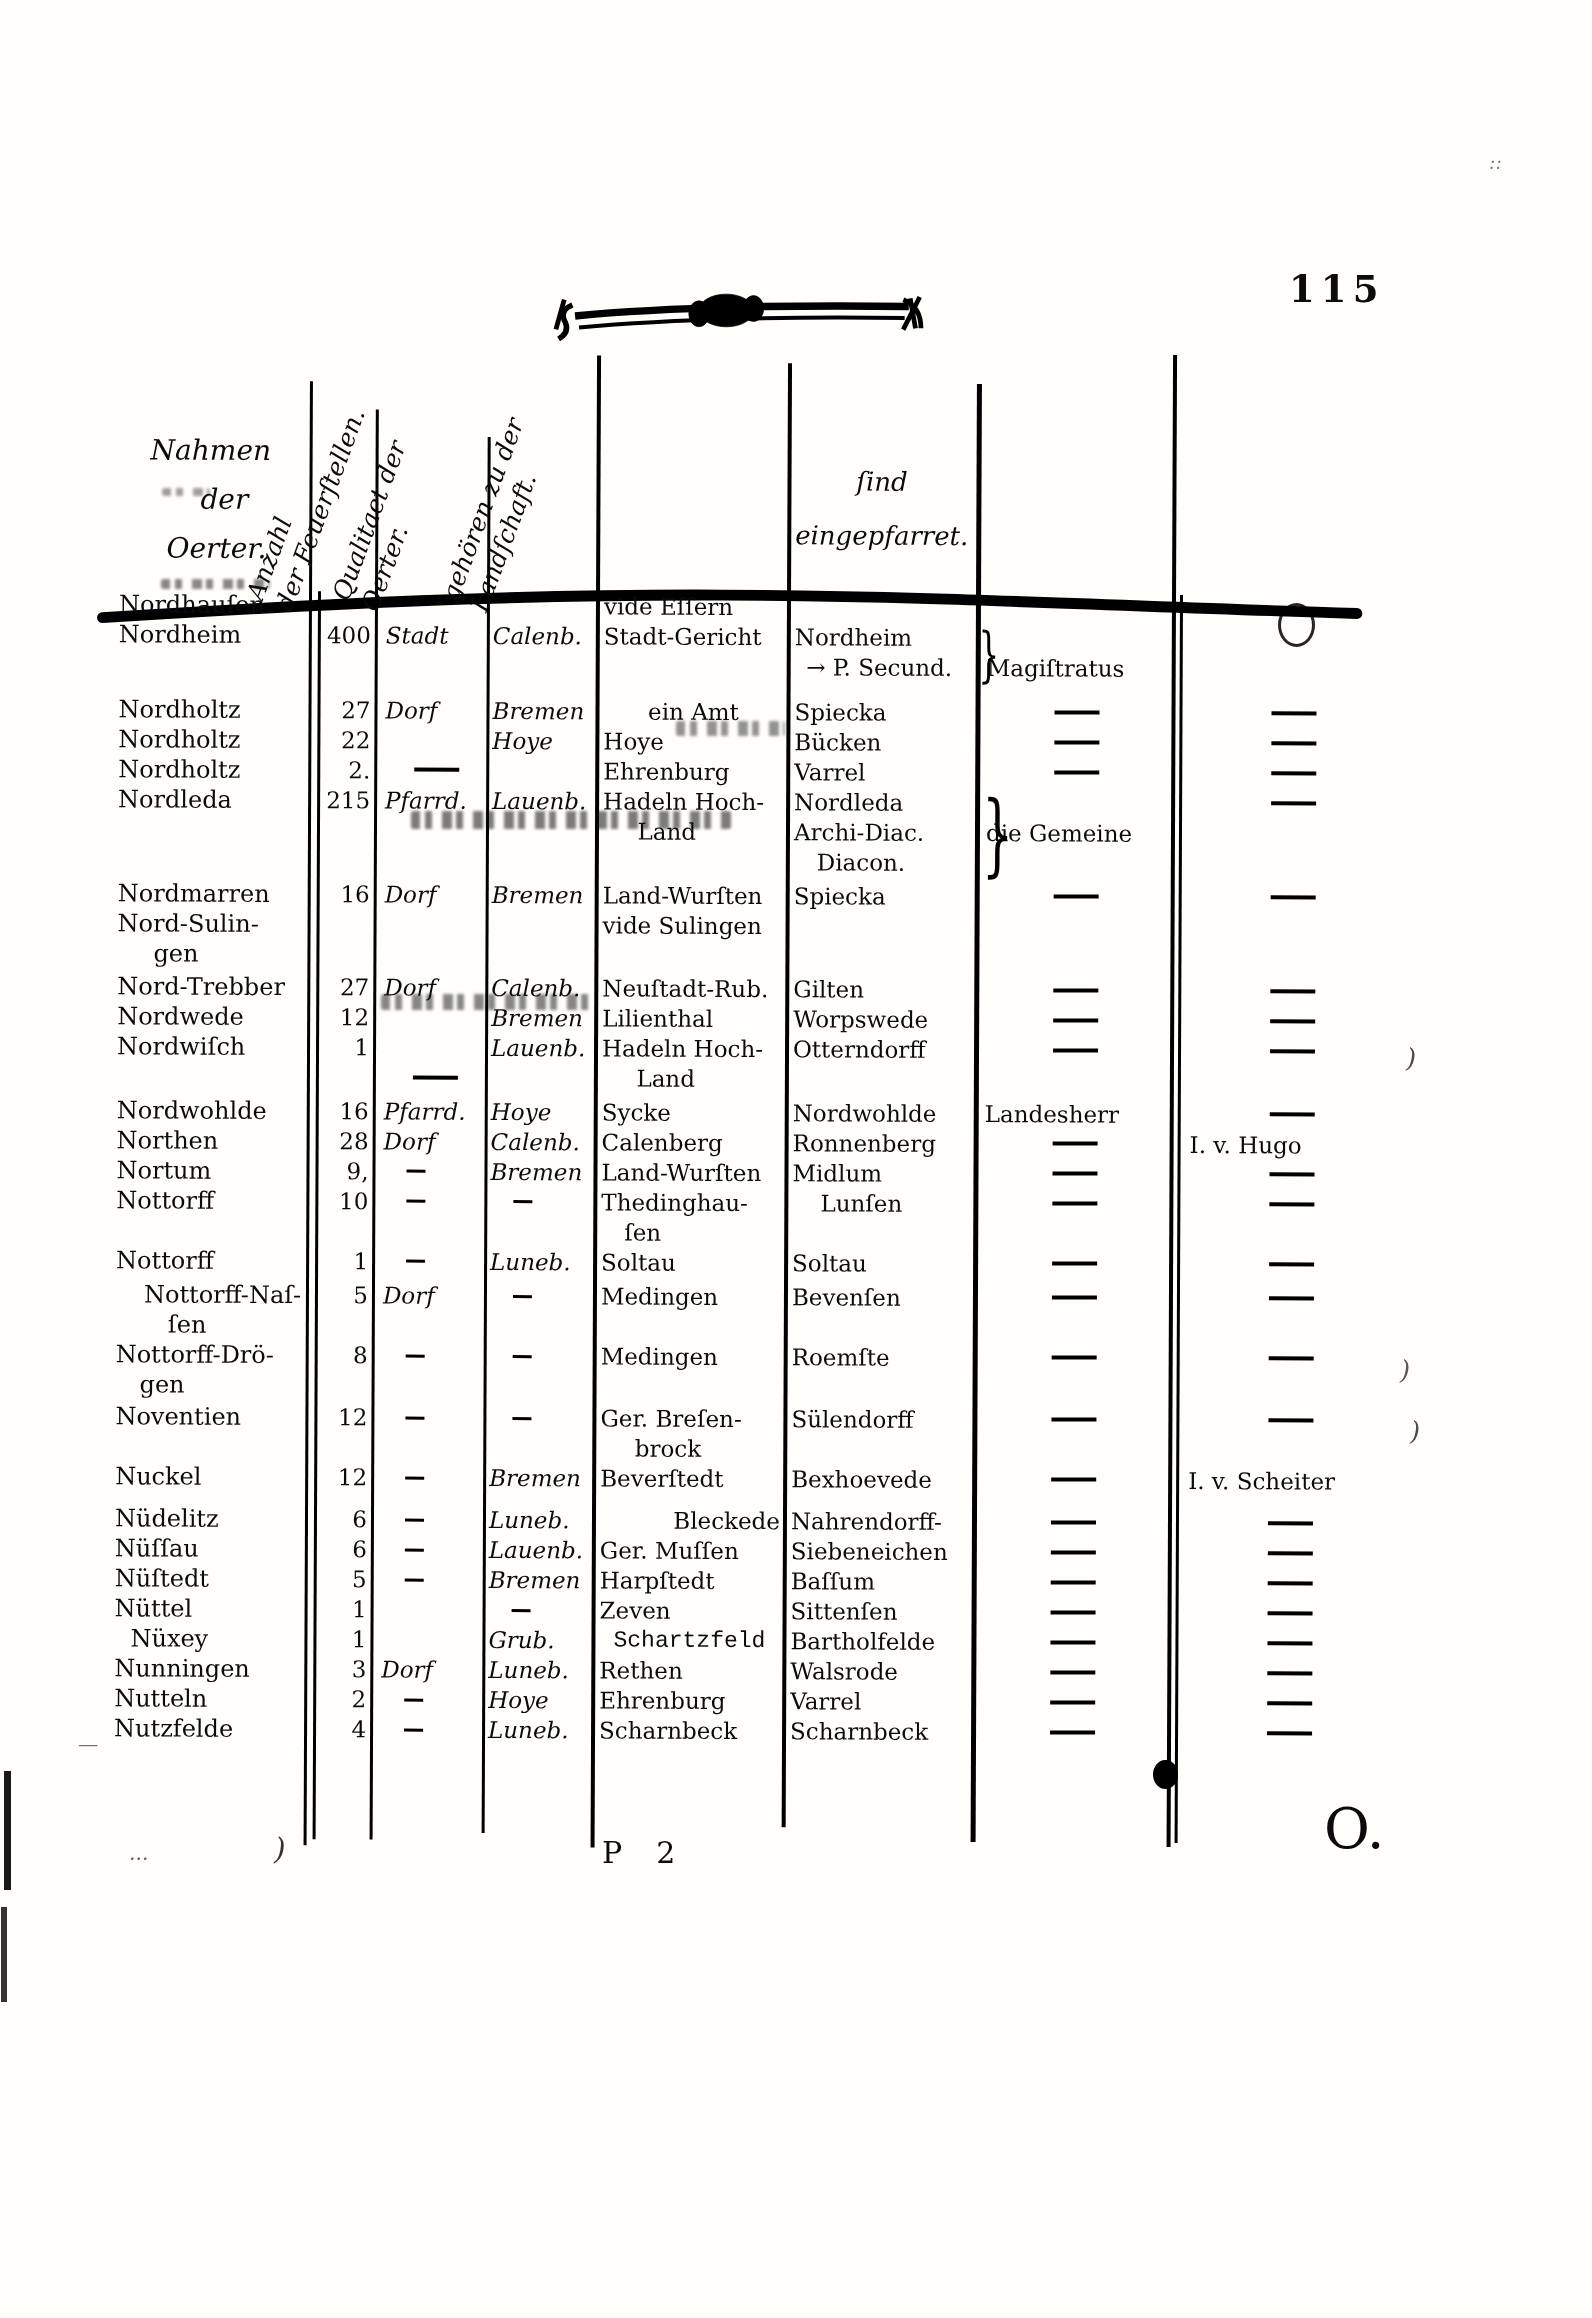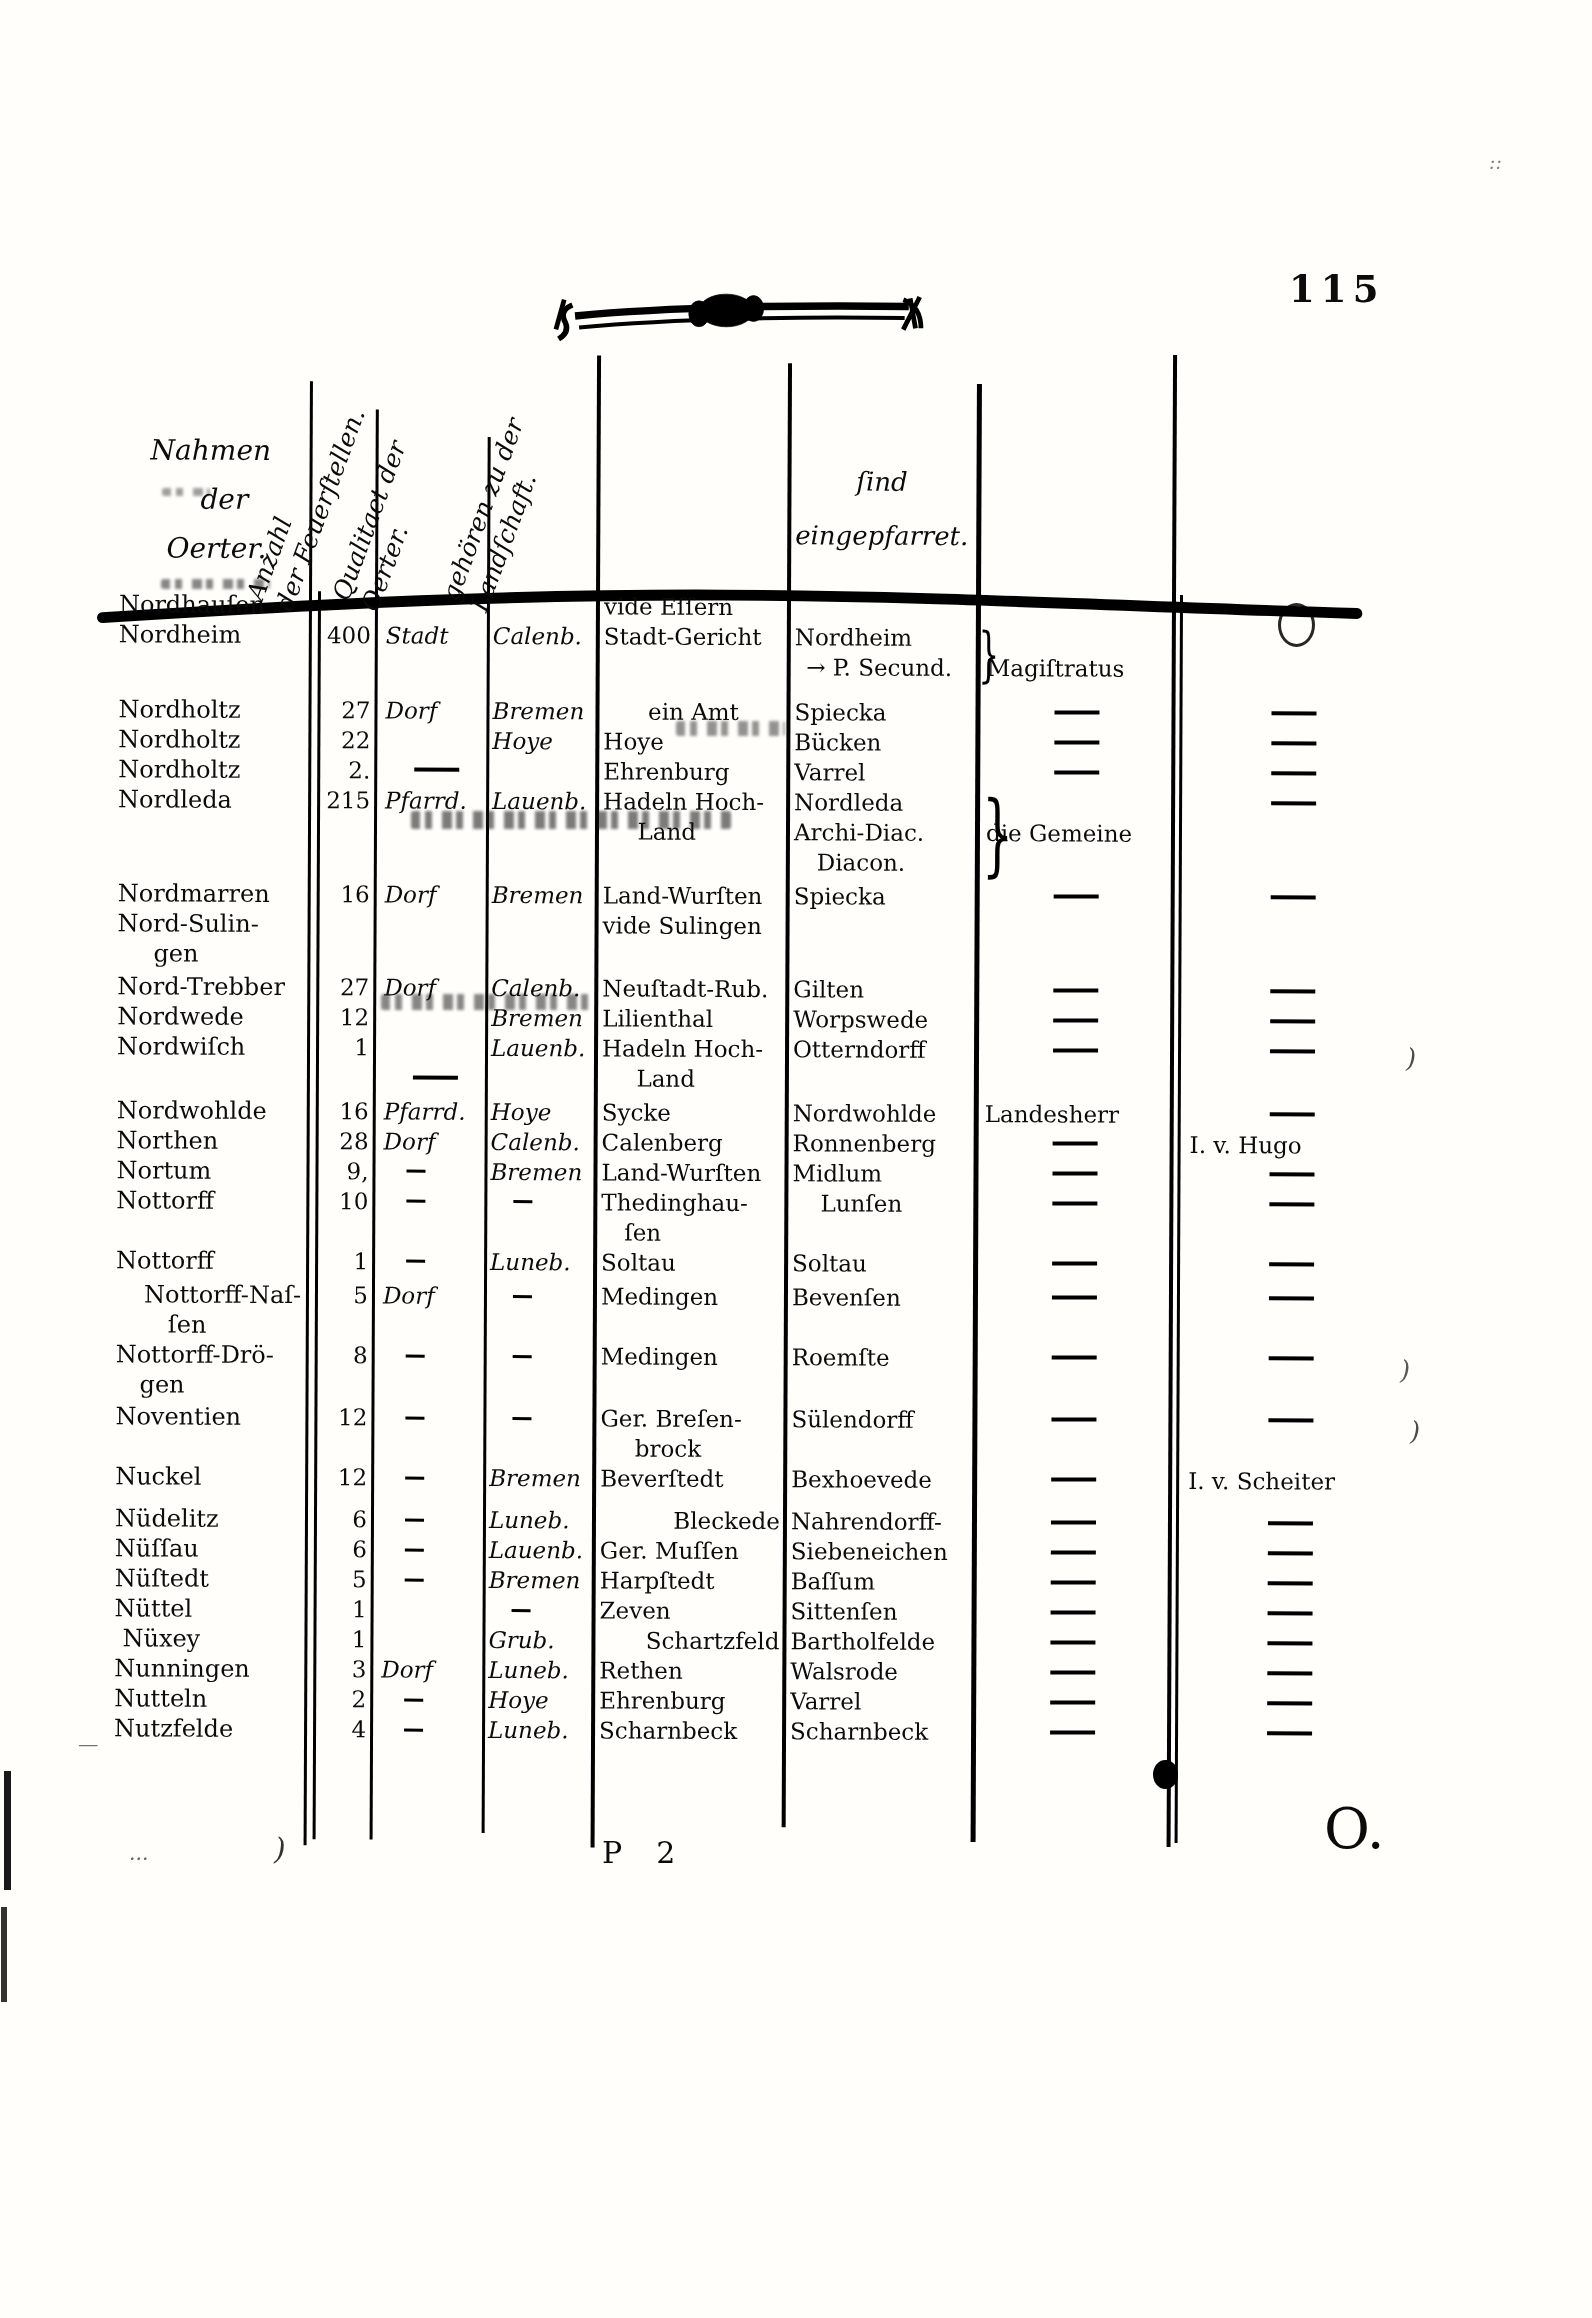--- a/index.html
+++ b/index.html
@@ -699,31 +699,31 @@
             <div class="ln">Sittenſen</div>
           </div>
           <div class="cell c-patronus" style="left: 868px; width: 180px; text-align: left;">
             <div class="ln dash"></div>
           </div>
           <div class="cell c-adeliche" style="left: 1073px; width: 204px; text-align: left;">
             <div class="ln dash"></div>
           </div>
         </div>
         <div class="trow" style="height: 30px;">
-          <div class="cell c-name" style="left: 8px; width: 194px; text-align: left;">
+          <div class="cell c-name" style="left: 16px; width: 194px; text-align: left;">
             <div class="ln">Nüxey</div>
           </div>
           <div class="cell c-anzahl" style="left: 196px; width: 56px; text-align: right;">
             <div class="ln">1</div>
           </div>
           <div class="cell c-qualitaet it" style="left: 267px; width: 102px; text-align: left;"></div>
           <div class="cell c-landschaft it" style="left: 374px; width: 104px; text-align: left;">
             <div class="ln">Grub.</div>
           </div>
-          <div class="cell c-amt" style="left: 485px; width: 180px; text-align: right;">
+          <div class="cell c-amt" style="left: 485px; width: 180px; text-align: center; font-family: Liberation Mono, monospace;">
             <div class="ln">Schartzfeld</div>
           </div>
           <div class="cell c-eingepfarret" style="left: 676px; width: 180px; text-align: left;">
             <div class="ln">Bartholfelde</div>
           </div>
           <div class="cell c-patronus" style="left: 868px; width: 180px; text-align: left;">
             <div class="ln dash"></div>
           </div>
           <div class="cell c-adeliche" style="left: 1073px; width: 204px; text-align: left;">
             <div class="ln dash"></div>

